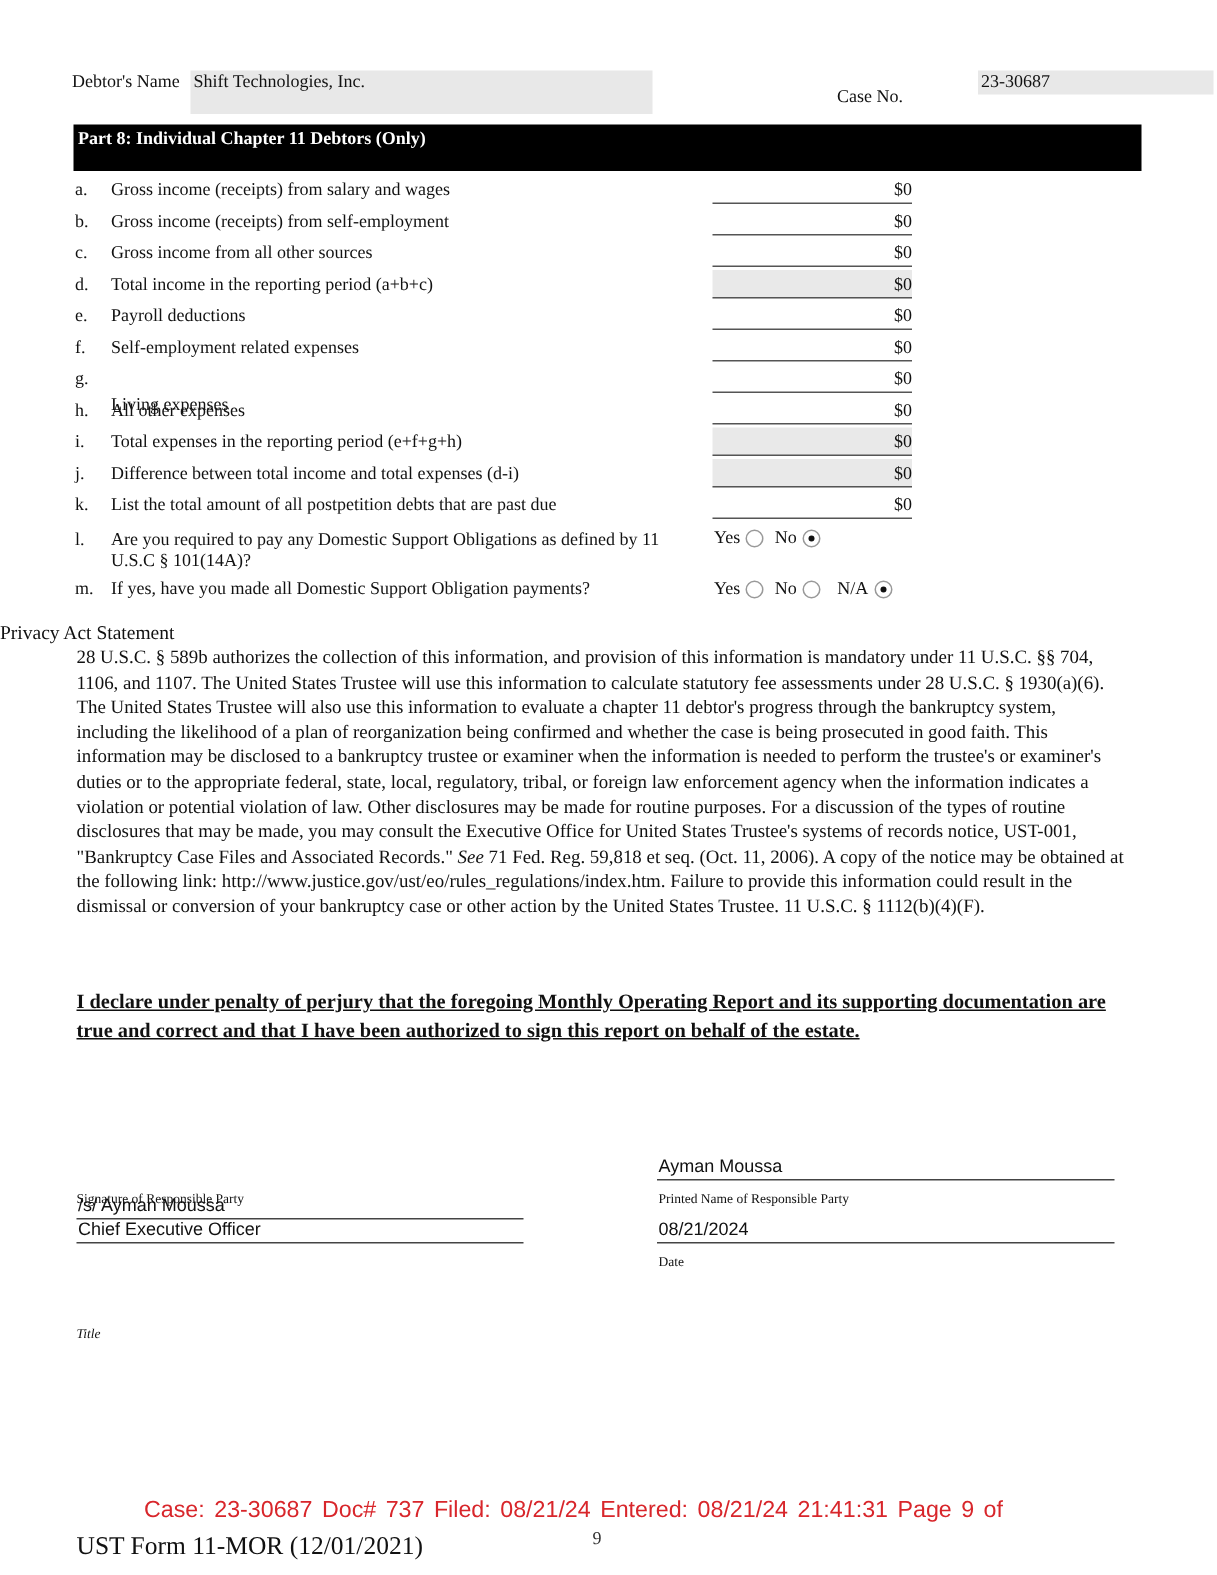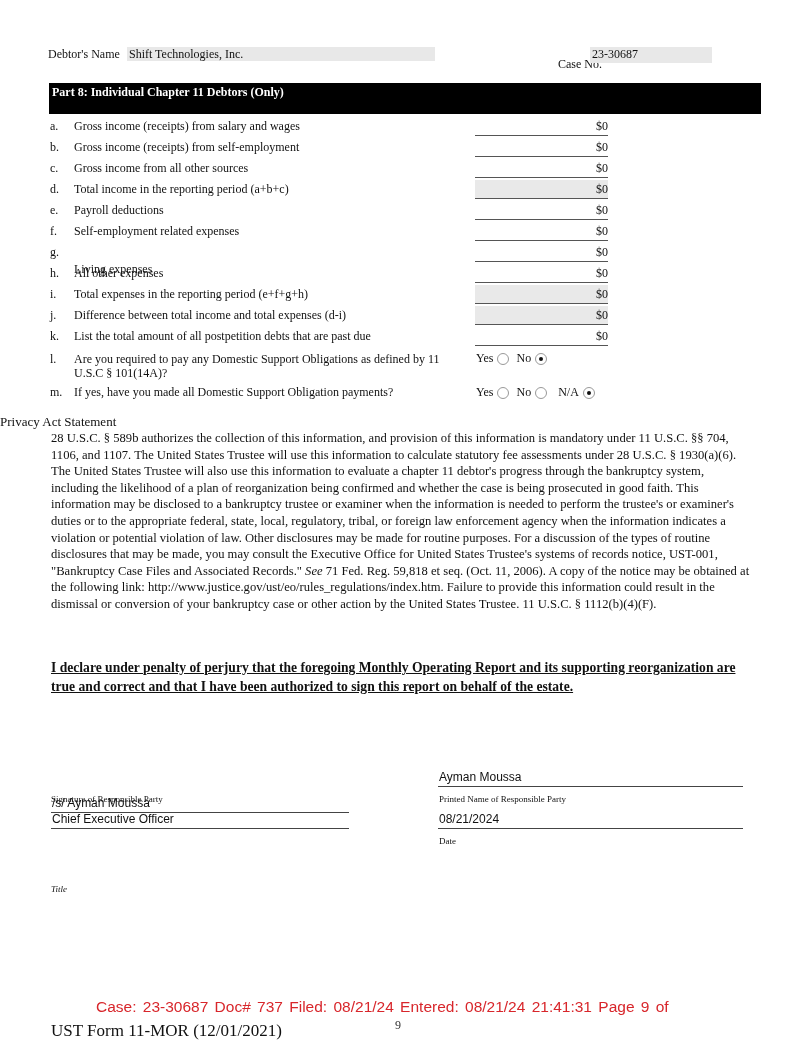--- a/index.html
+++ b/index.html
@@ -49,23 +49,23 @@
   .stamp2 {
     left: 395px; top: 1055px; font-family: "Liberation Sans", sans-serif; font-size: 15.5px; color: #000000;
   }
   .pgnum { left: 395px; top: 1018px; font-size: 12px; color: #333; }
   .formid { left: 51px; top: 1021px; font-size: 17px; }
 </style>
 </head>
 <body>
 
 <div class="abs hdr-label" style="left:48px;">Debtor's Name</div>
-<div class="abs hdr-field" style="left:127px; width:308px; height:14px;">Shift Technologies, Inc.</div>
+<div class="abs hdr-field" style="left:127px; width:308px; height:29px;">Shift Technologies, Inc.</div>
 <div class="abs hdr-label" style="left:558px;margin-top:10px;">Case No.</div>
-<div class="abs hdr-field" style="left:590px; width:122px; height:16px;">23-30687</div>
+<div class="abs hdr-field" style="left:652px; width:157px; height:16px;">23-30687</div>
 
 <div class="abs part-bar">Part 8: Individual Chapter 11 Debtors (Only)</div>
 
 <div id="rows-container">
     <div class="abs row-letter" style="top: 119px;">a.</div>
     <div class="abs row-text" style="top: 119px;">Gross income (receipts) from salary and wages</div>
     <div class="abs amt" style="top: 117px;">$0</div>
     <div class="abs row-letter" style="top: 140px;">b.</div>
     <div class="abs row-text" style="top: 140px;">Gross income (receipts) from self-employment</div>
     <div class="abs amt" style="top: 138px;">$0</div>
@@ -114,21 +114,21 @@
   <span class="radio"></span>
   <span>No</span>
   <span class="radio"></span>
   <span style="margin-left:4px;">N/A</span>
   <span class="radio checked"></span>
 </div>
 
 <div class="abs privacy-title">Privacy Act Statement</div>
 <div class="abs privacy-body"><span>28 U.S.C. § 589b authorizes the collection of this information, and provision of this information is mandatory under 11 U.S.C. §§ 704, 1106, and 1107.  The United States Trustee will use this information to calculate statutory fee assessments under 28 U.S.C. § 1930(a)(6).  The United States Trustee will also use this information to evaluate a chapter 11 debtor's progress through the bankruptcy system, including the likelihood of a plan of reorganization being confirmed and whether the case is being prosecuted in good faith.  This information may be disclosed to a bankruptcy trustee or examiner when the information is needed to perform the trustee's or examiner's duties or to the appropriate federal, state, local, regulatory, tribal, or foreign law enforcement agency when the information indicates a violation or potential violation of law.  Other disclosures may be made for routine purposes. For a discussion of the types of routine disclosures that may be made, you may consult the Executive Office for United States Trustee's systems of records notice, UST-001, "Bankruptcy Case Files and Associated Records."  </span><i>See</i><span> 71 Fed. Reg. 59,818 et seq. (Oct. 11, 2006).  A copy of the notice may be obtained at the following link: http://www.justice.gov/ust/eo/rules_regulations/index.htm.  Failure to provide this information could result in the dismissal or conversion of your bankruptcy case or other action by the United States Trustee.  11 U.S.C. § 1112(b)(4)(F).</span></div>
 
-<div class="abs declaration">I declare under penalty of perjury that the foregoing Monthly Operating Report and its supporting reorganization are true and correct and that I have been authorized to sign this report on behalf of the estate.</div>
+<div class="abs declaration">I declare under penalty of perjury that the foregoing Monthly Operating Report and its supporting documentation are true and correct and that I have been authorized to sign this report on behalf of the estate.</div>
 
 <div class="abs sig-line" style="left:51px; top:796px; width:298px;">/s/ Ayman Moussa</div>
 <div class="abs sig-caption" style="left:51px; top:794px;">Signature of Responsible Party</div>
 <div class="abs sig-line" style="left:51px; top:812px; width:298px;">Chief Executive Officer</div>
 <div class="abs sig-caption" style="left:51px; top:884px;font-style:italic;">Title</div>
 
 <div class="abs sig-line" style="left:438px; top:770px; width:305px;">Ayman Moussa</div>
 <div class="abs sig-caption" style="left:439px; top:794px;">Printed Name of Responsible Party</div>
 <div class="abs sig-line" style="left:438px; top:812px; width:305px;">08/21/2024</div>
 <div class="abs sig-caption" style="left:439px; top:836px;">Date</div>

